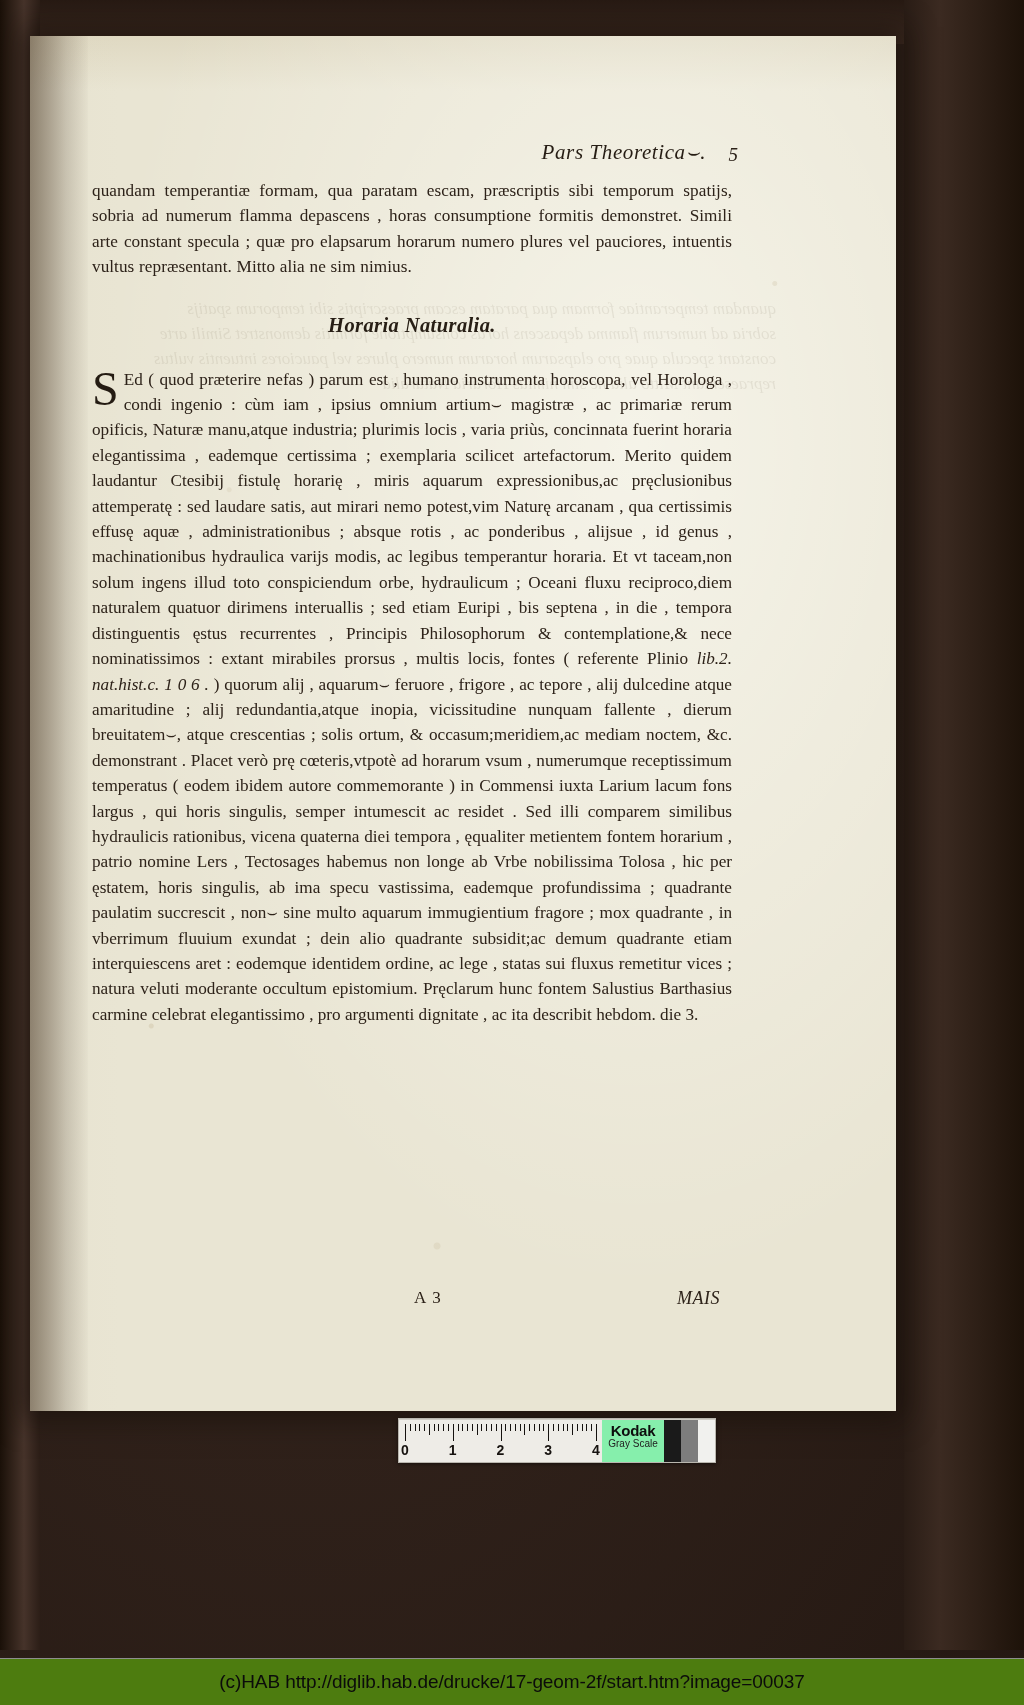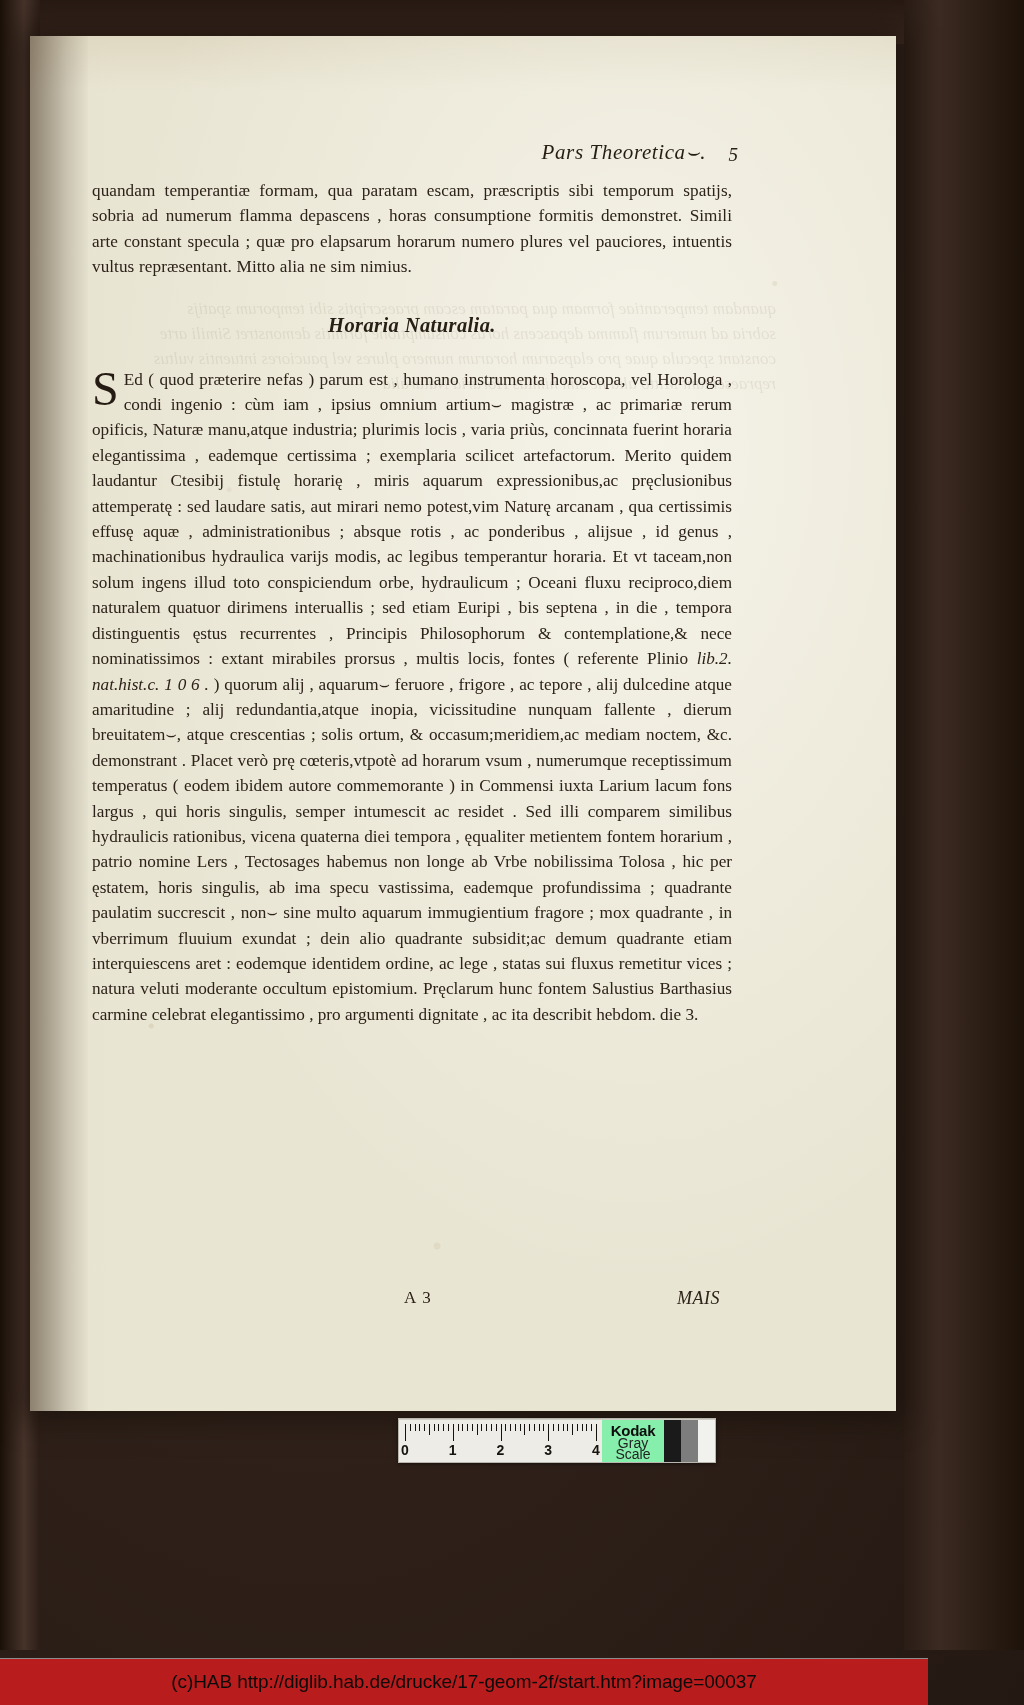--- a/index.html
+++ b/index.html
@@ -169,21 +169,21 @@
   .footline {
     position: absolute;
     left: 62px;
     top: 1252px;
     width: 640px;
     font-size: 17px;
     color: #2d2219;
   }
   .footline .sig {
     position: absolute;
-    left: 312px;
+    left: 322px;
     font-style: normal;
     letter-spacing: 6px;
   }
   .footline .catch {
     position: absolute;
     right: 12px;
     font-style: italic;
     font-size: 18px;
     letter-spacing: .5px;
   }
@@ -252,39 +252,39 @@
     font-family: "Liberation Sans", sans-serif;
     font-weight: bold;
     font-size: 15px;
     color: #0d0d0d;
     letter-spacing: -.3px;
     display: block;
     line-height: 15px;
   }
   .kodak .gs {
     font-family: "Liberation Sans", sans-serif;
-    font-size: 14px;
+    font-size: 10px;
     color: #222;
     display: block;
     line-height: 11px;
   }
   .patches {
     flex: 1 1 auto;
     display: flex;
   }
   .patches span { flex: 1 1 0; }
 
   
   .urlbar {
     position: absolute;
     left: 0;
     bottom: 0;
-    width: 928px;
+    width: 1024px;
     height: 46px;
-    background: #b91c1c;
+    background: #4d7c0f;
     border-top: 1px solid #8e8e8e;
     display: flex;
     align-items: center;
     justify-content: center;
   }
   .urlbar .u {
     font-family: "Liberation Sans", sans-serif;
     font-size: 19px;
     color: #0b0b0b;
     letter-spacing: -.1px;

